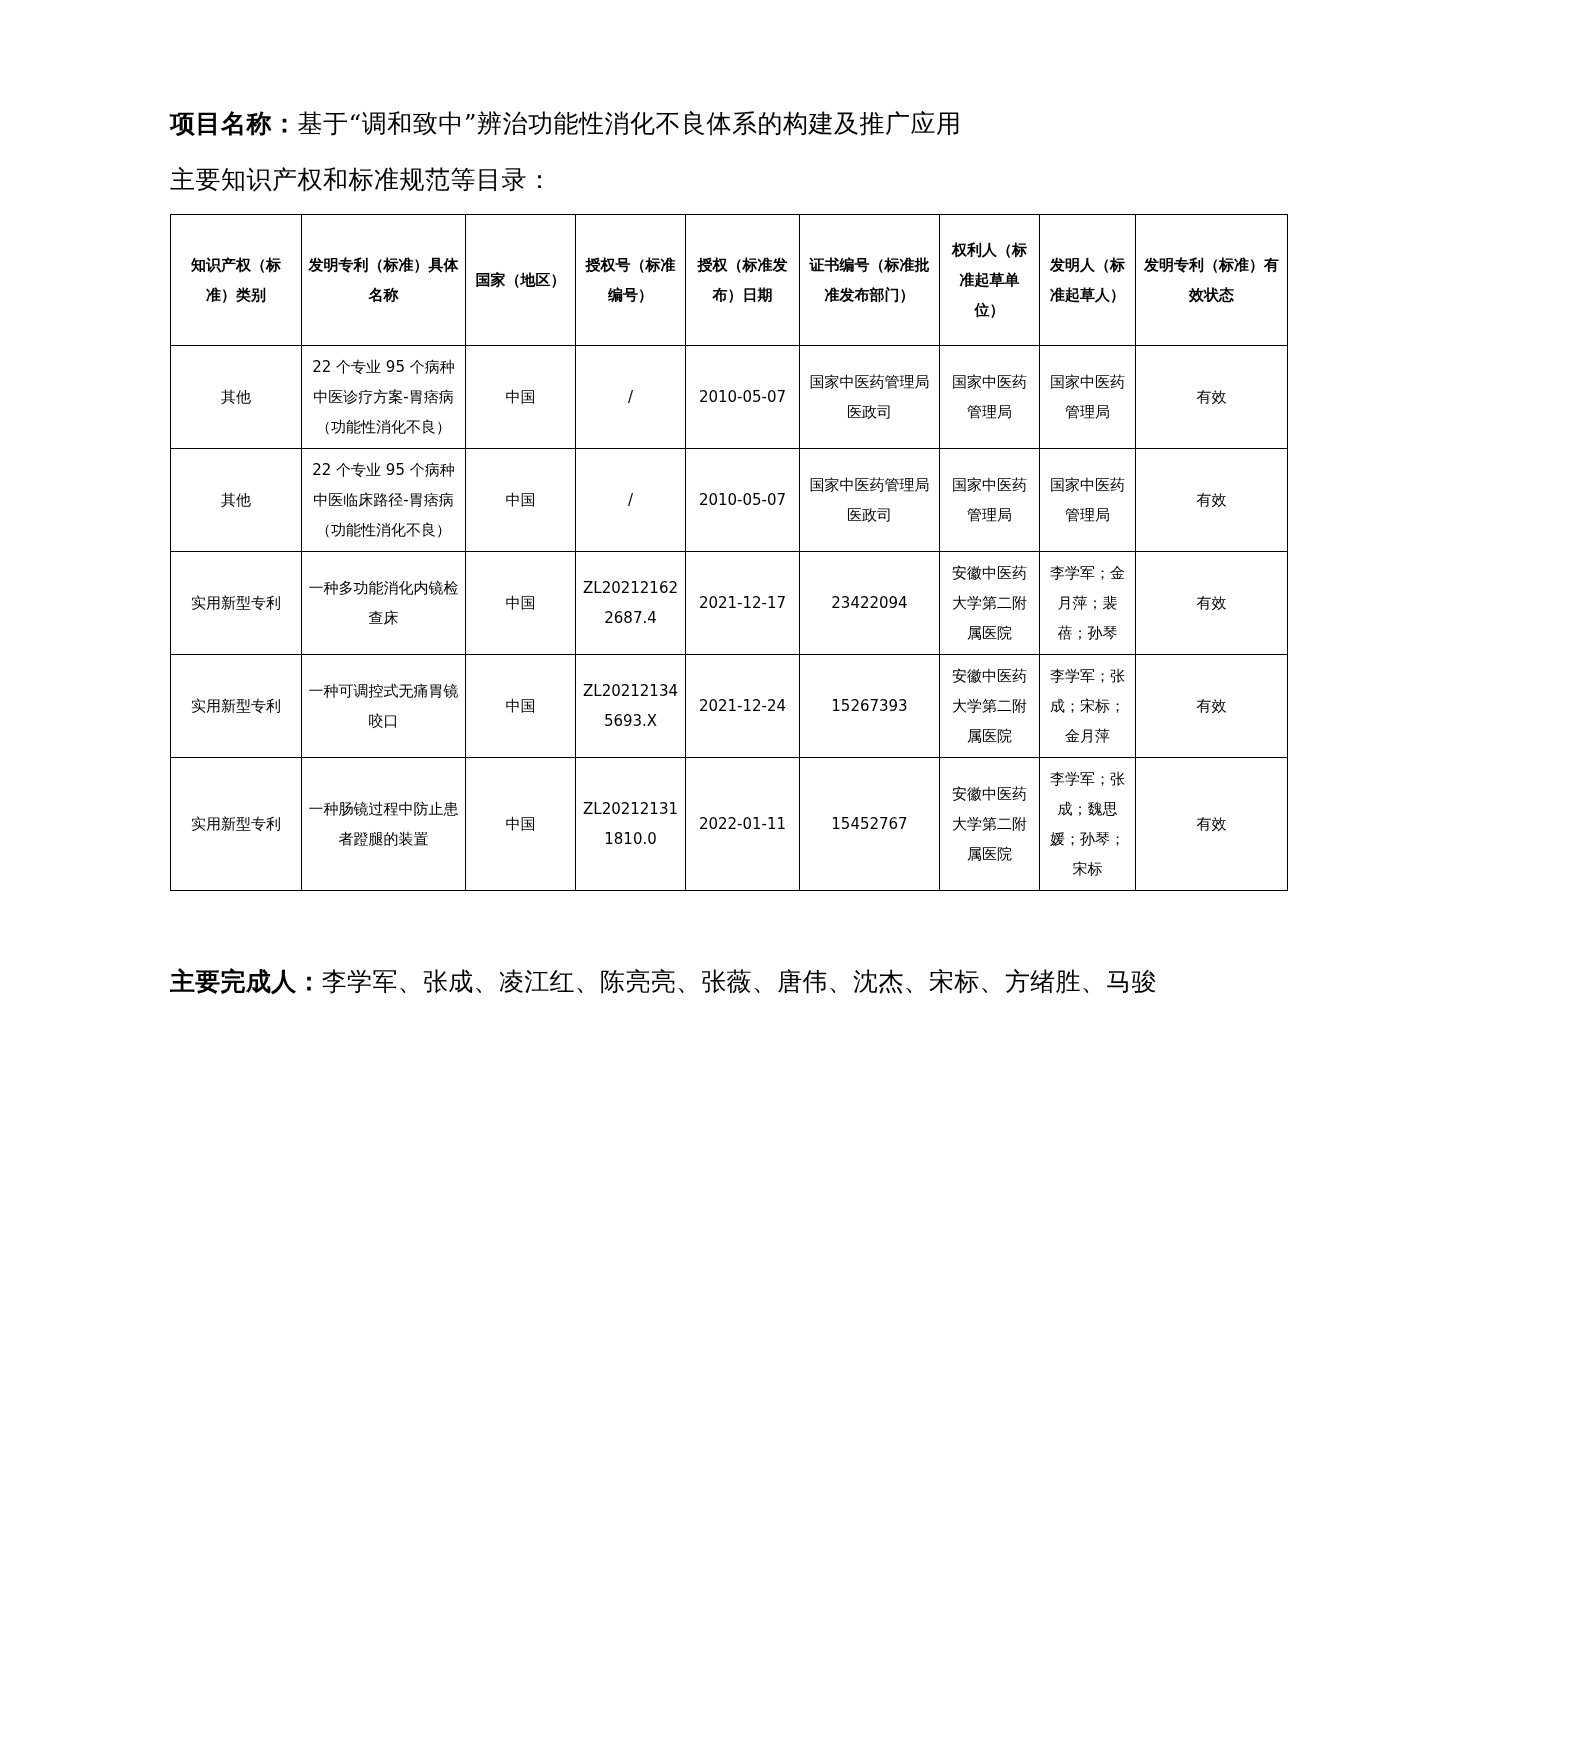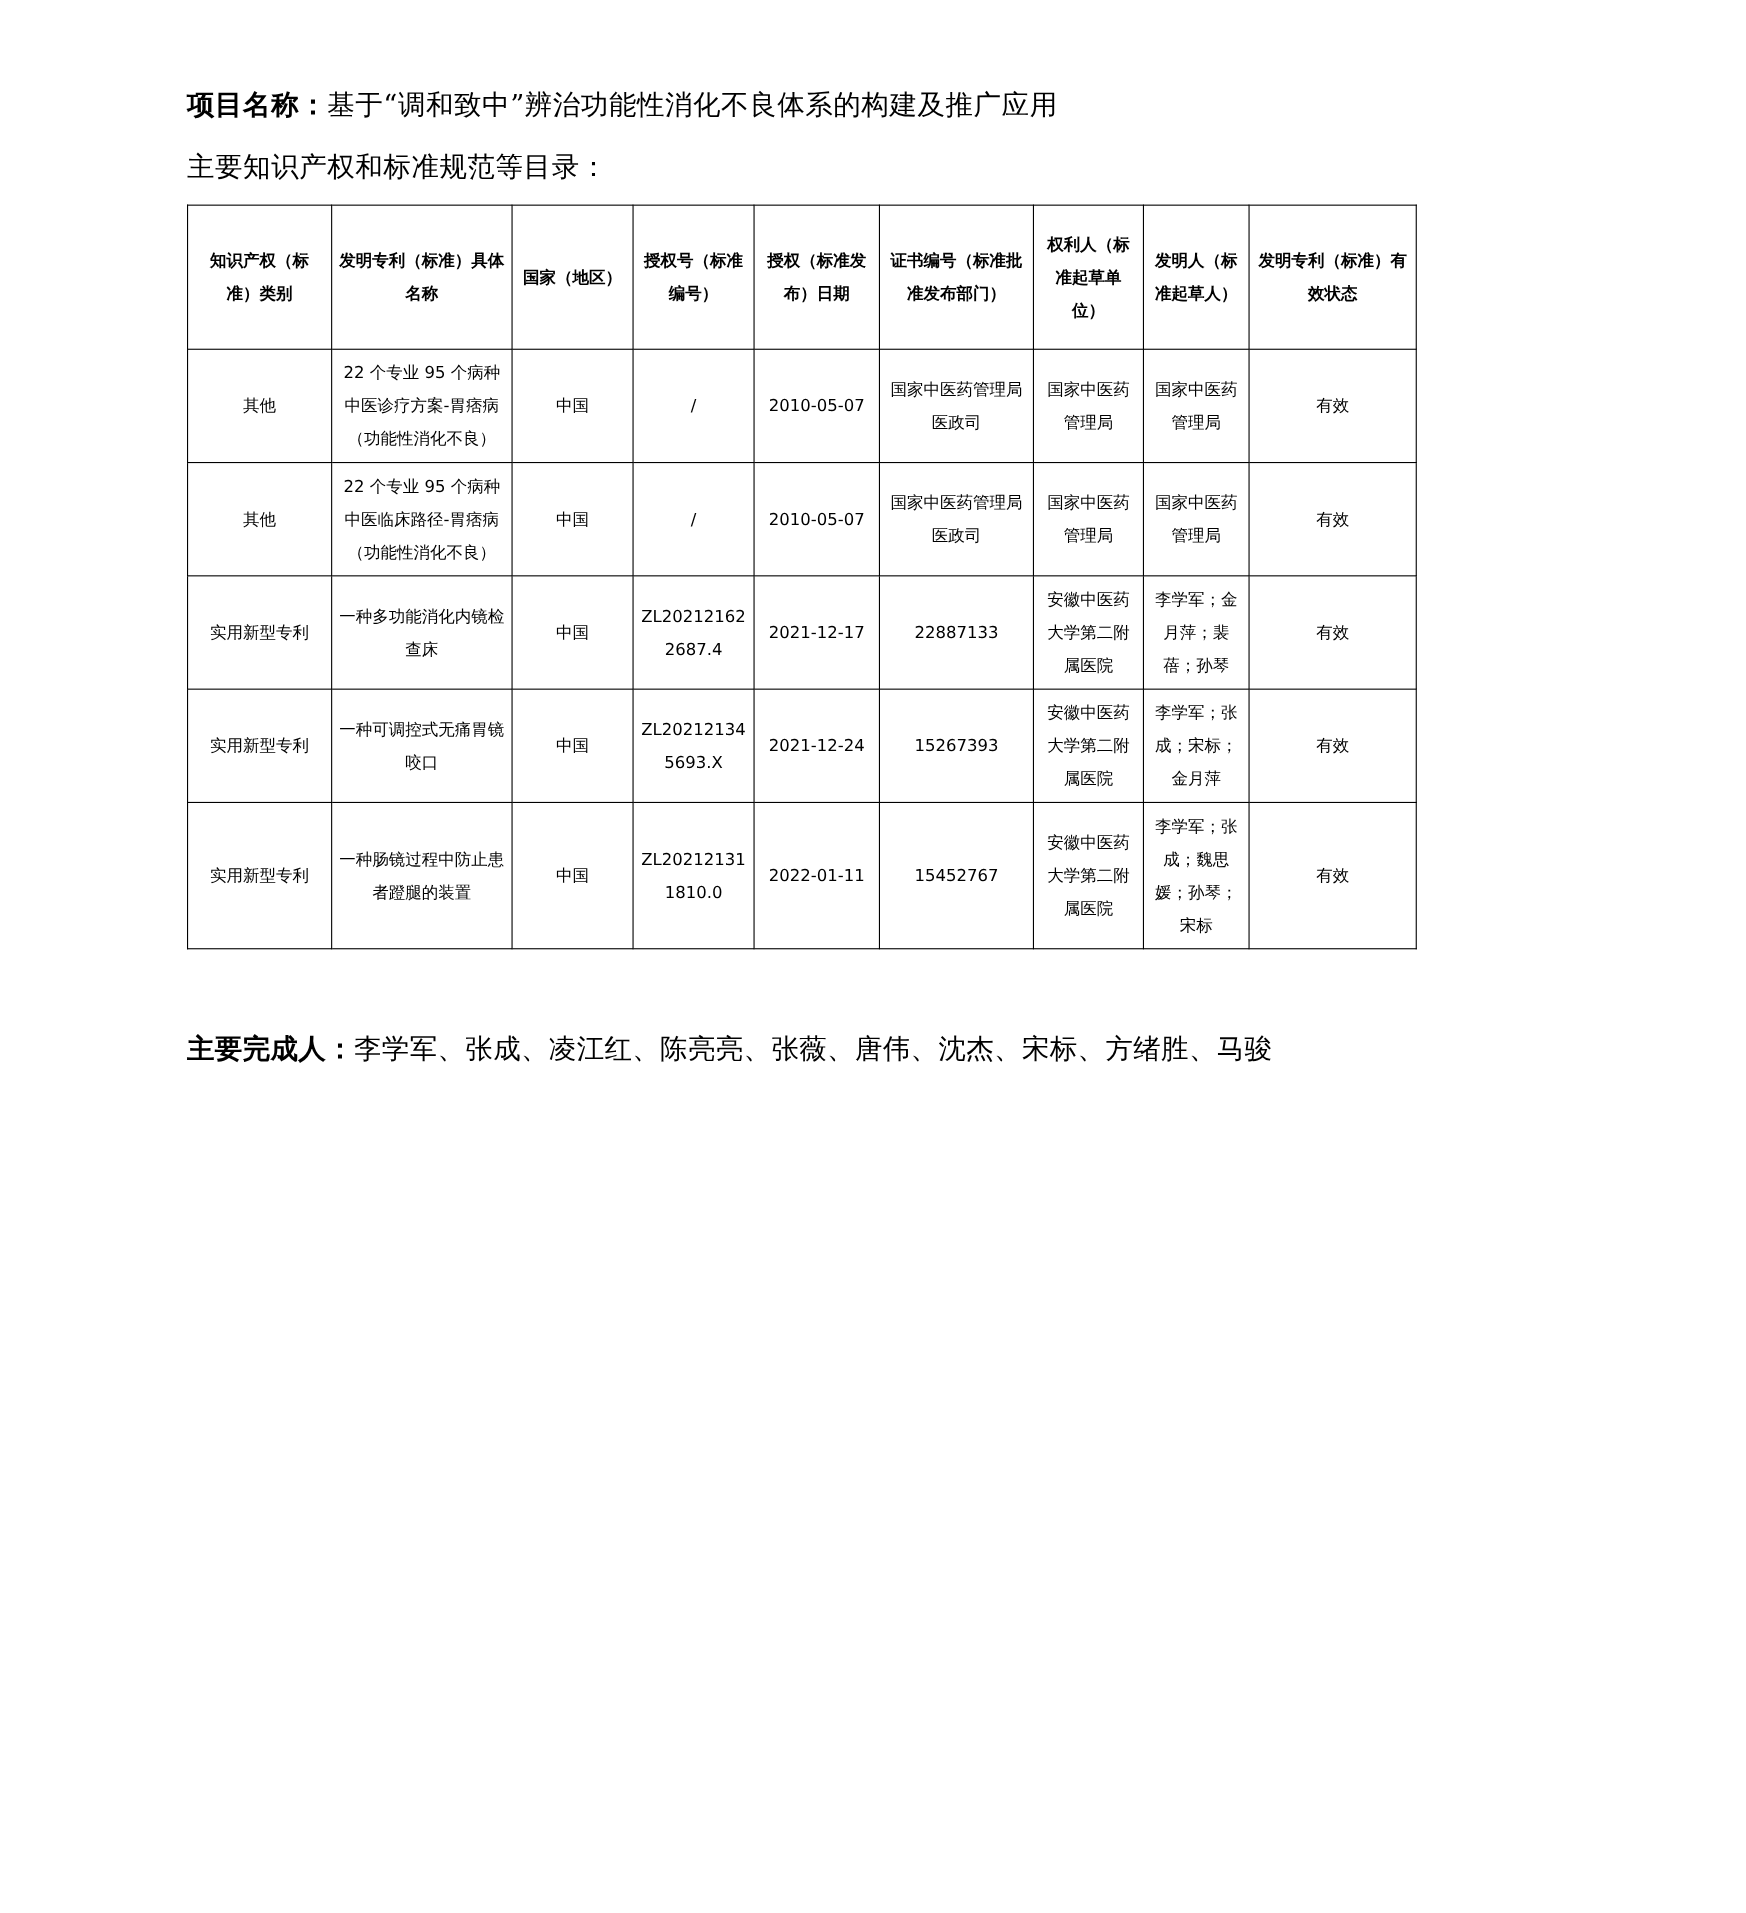--- a/index.html
+++ b/index.html
@@ -11,21 +11,21 @@
     width: 1587px;
     min-height: 1739px;
     font-family: "DejaVu Serif", "Liberation Serif", serif;
     color: #000000;
   }
   .page {
     position: relative;
     width: 1587px;
     min-height: 1739px;
     box-sizing: border-box;
-    padding: 68px 170px 40px 170px;
+    padding: 96px 170px 40px 170px;
   }
   .head-line {
     font-size: 25px;
     line-height: 56px;
     letter-spacing: 0.5px;
     white-space: nowrap;
   }
   .head-line .lbl {
     font-weight: bold;
   }
@@ -149,21 +149,21 @@
         <td>国家中医药管理局</td>
         <td>国家中医药管理局</td>
         <td>有效</td>
       </tr>
       <tr>
         <td>实用新型专利</td>
         <td>一种多功能消化内镜检查床</td>
         <td>中国</td>
         <td>ZL202121622687.4</td>
         <td>2021-12-17</td>
-        <td>22887133</td>
+        <td>23422094</td>
         <td>安徽中医药大学第二附属医院</td>
         <td>李学军；金月萍；裴蓓；孙琴</td>
         <td>有效</td>
       </tr>
       <tr>
         <td>实用新型专利</td>
         <td>一种可调控式无痛胃镜咬口</td>
         <td>中国</td>
         <td>ZL202121345693.X</td>
         <td>2021-12-24</td>

